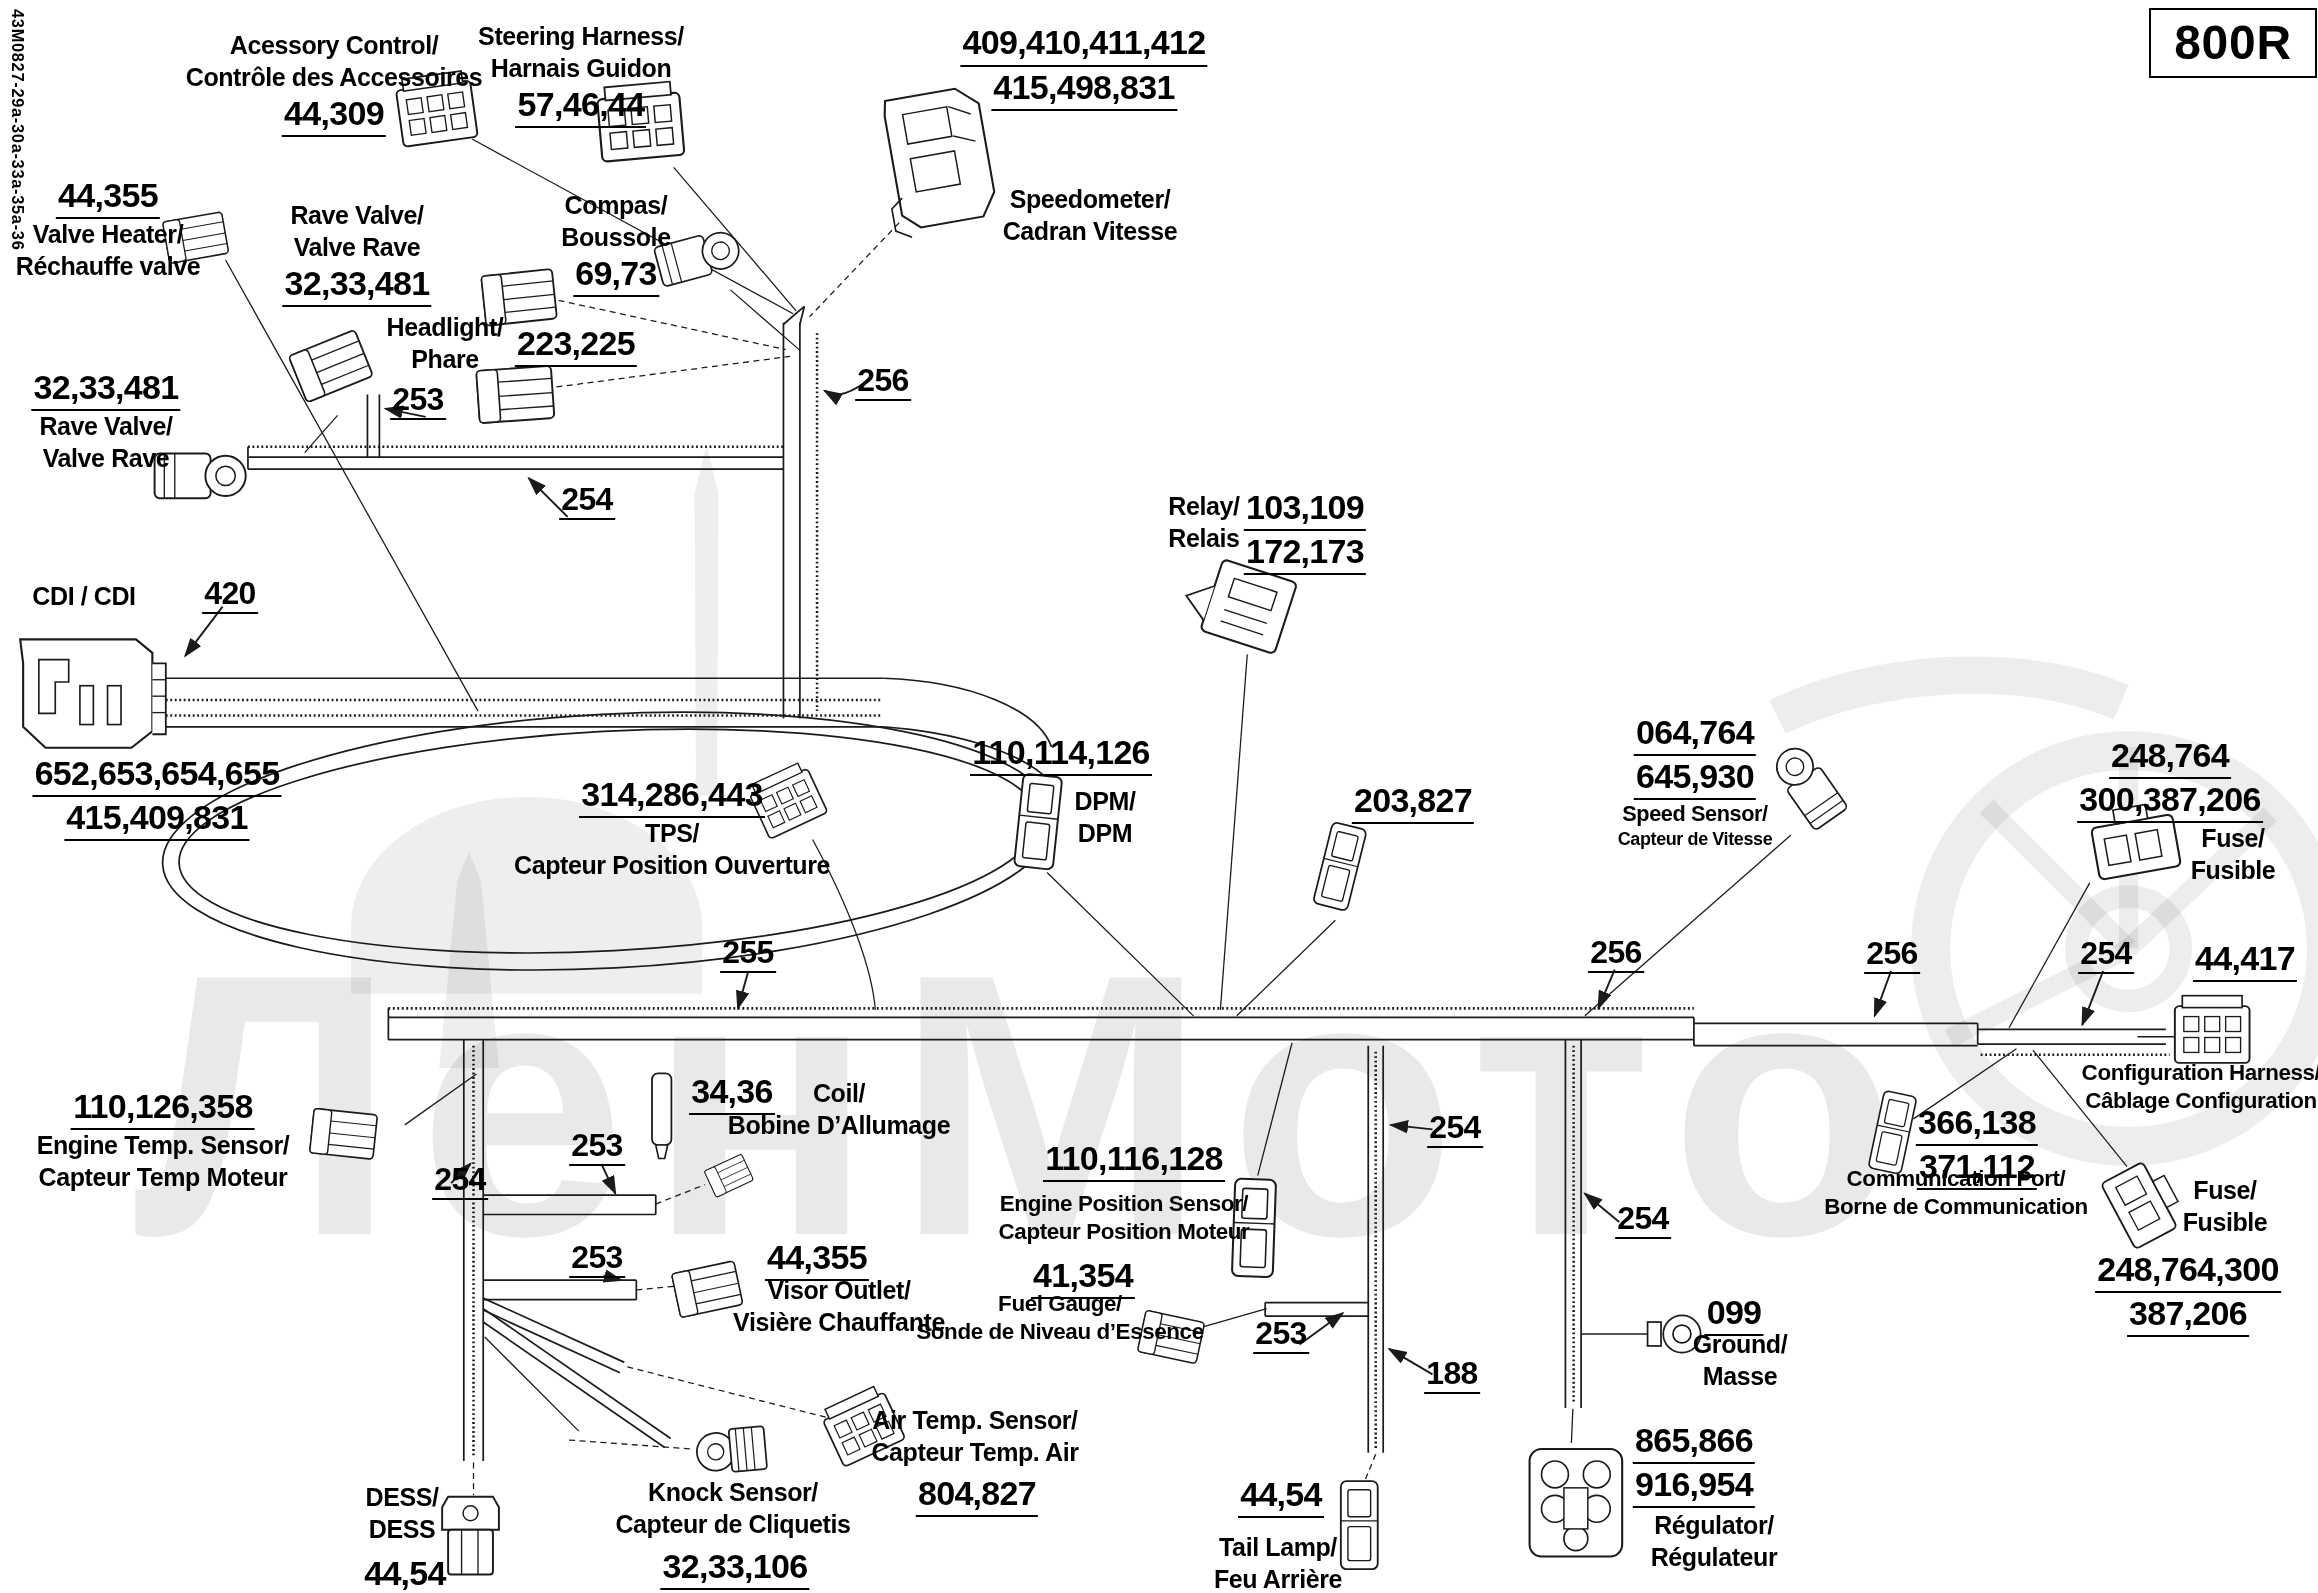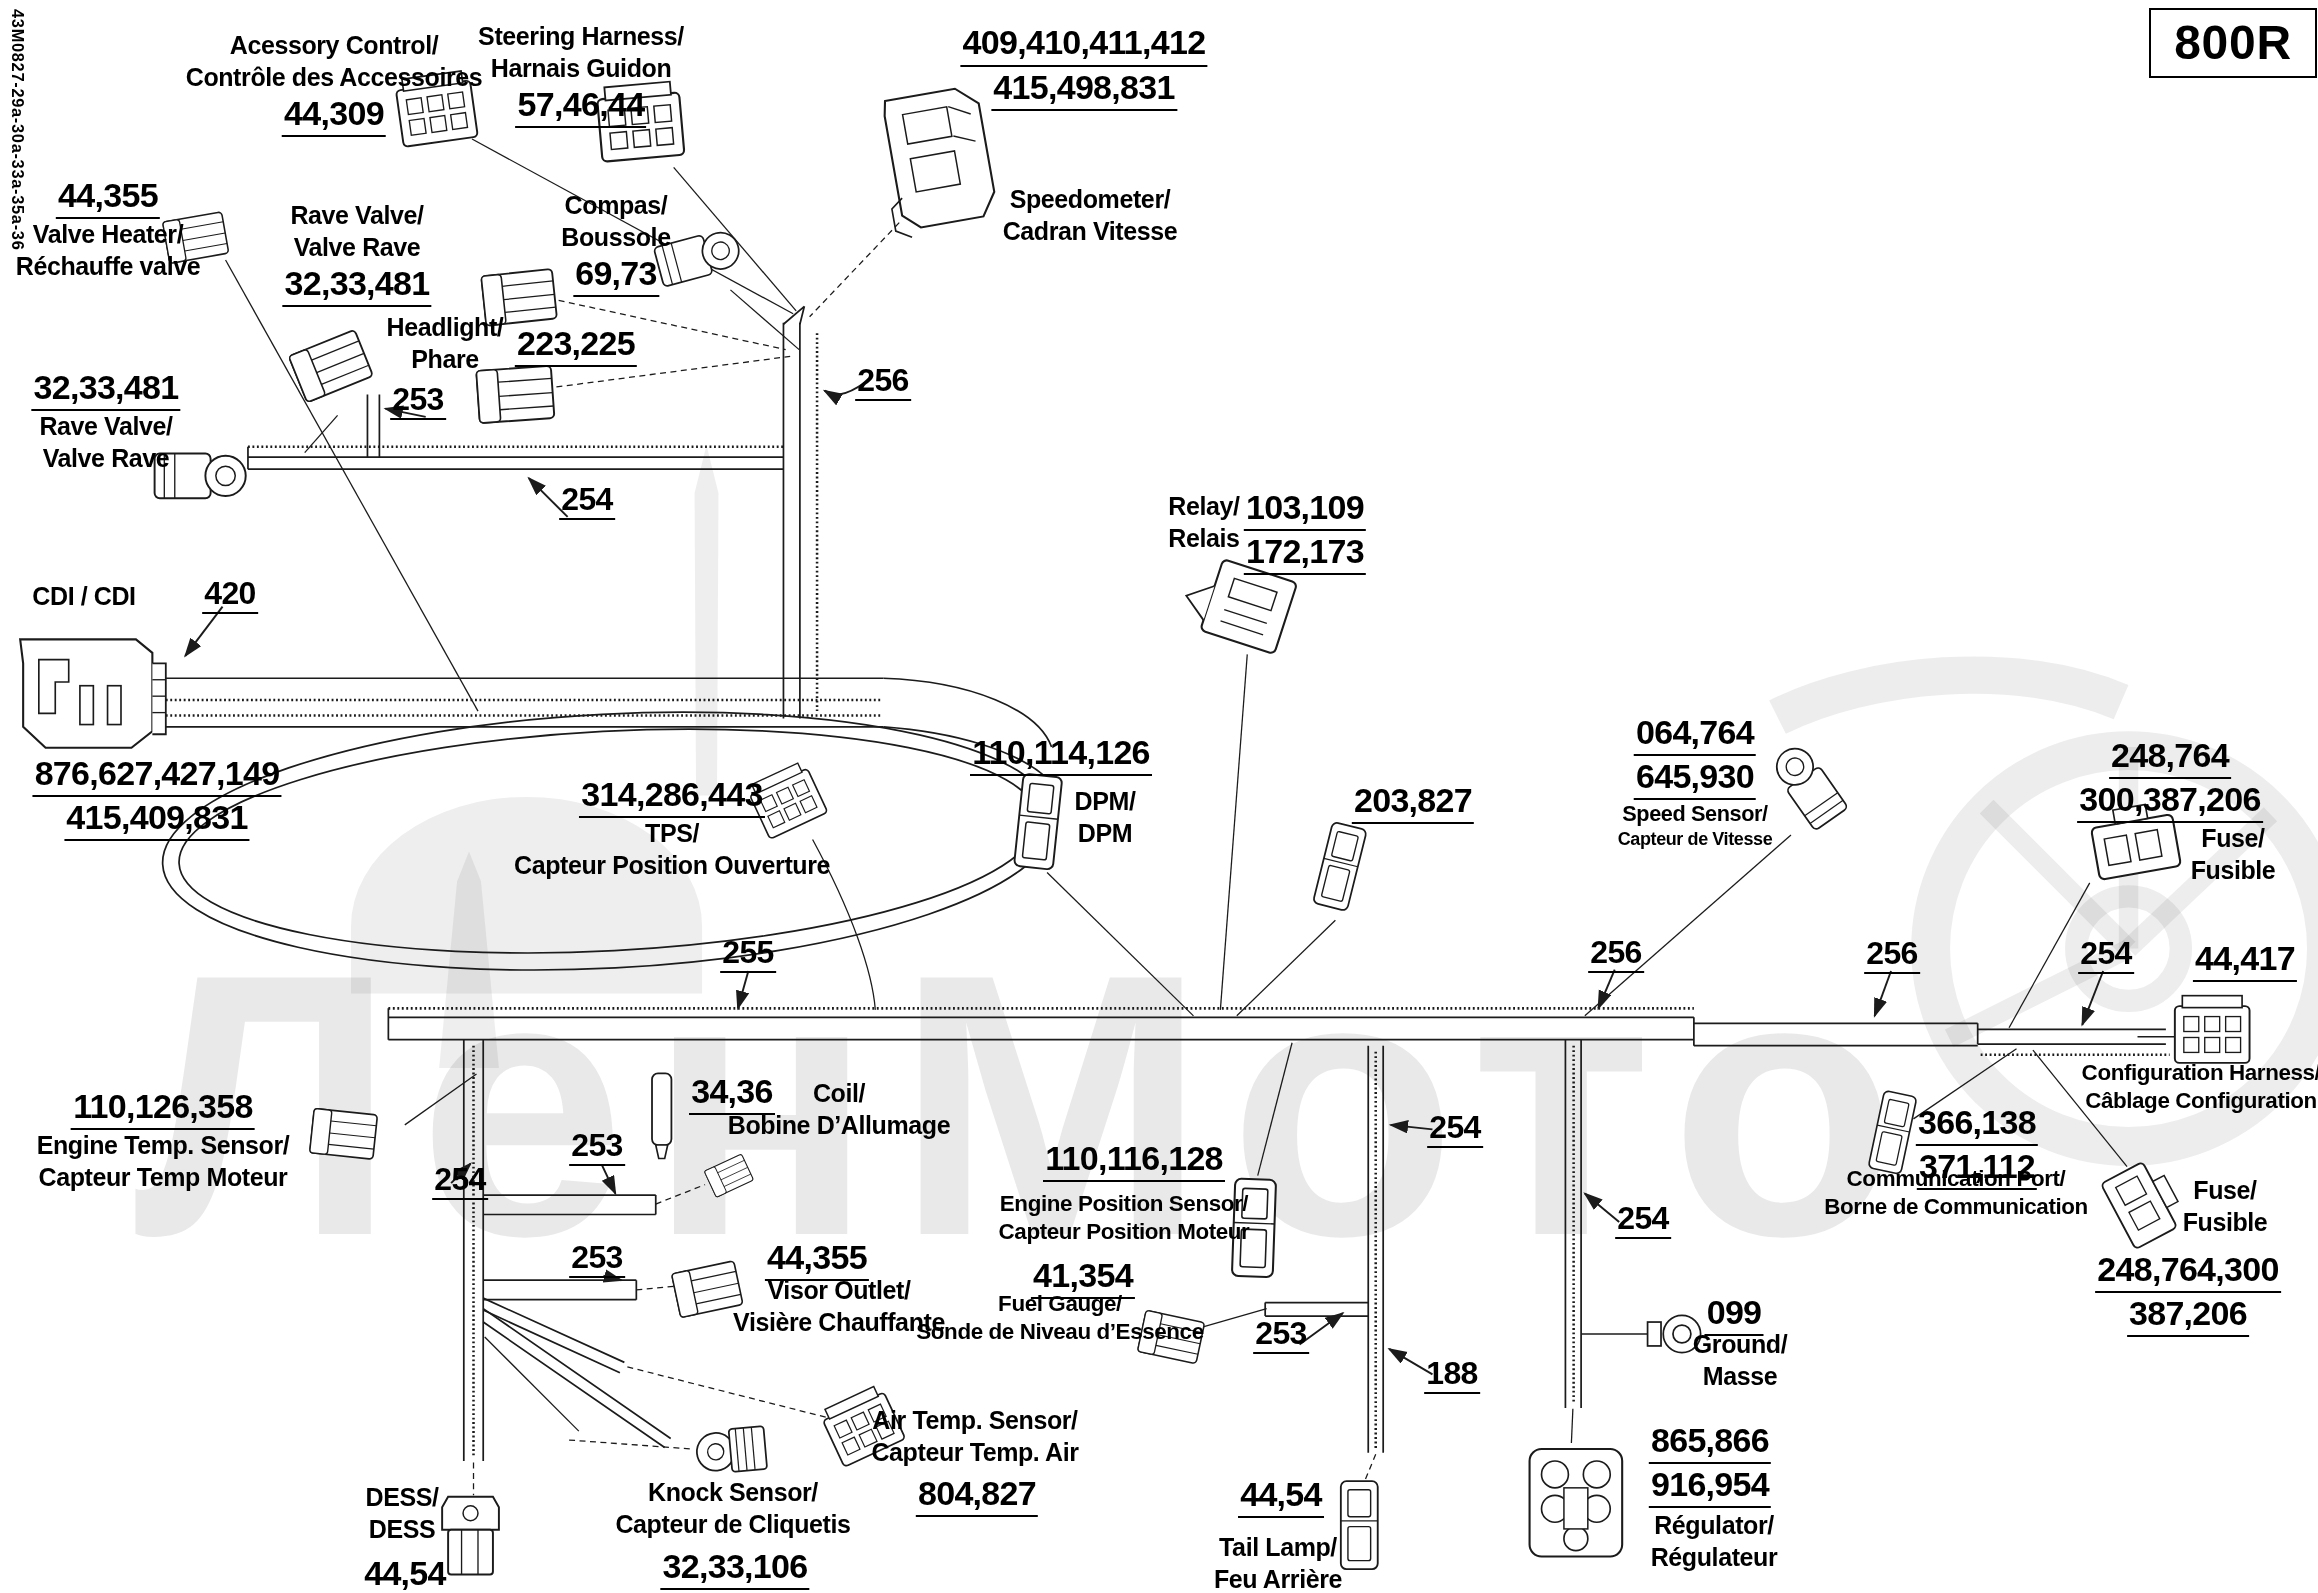--- a/index.html
+++ b/index.html
@@ -356,21 +356,21 @@
     <div class="l">Valve Rave</div>
   </div>
 
   <div class="callout" style="left:84px;top:581px;">
     <div class="l">CDI / CDI</div>
   </div>
   <div class="callout ref" style="left:230px;top:576px;">
     <span>420</span>
   </div>
   <div class="callout" style="left:157px;top:753px;">
-    <div class="num"><span>876,627,427,149</span></div>
+    <div class="num"><span>652,653,654,655</span></div>
     <div class="num"><span>415,409,831</span></div>
   </div>
 
   <div class="callout" style="left:1204px;top:491px;">
     <div class="l">Relay/</div>
     <div class="l">Relais</div>
   </div>
   <div class="callout" style="left:1305px;top:487px;">
     <div class="num"><span>103,109</span></div>
     <div class="num"><span>172,173</span></div>
@@ -512,21 +512,21 @@
 
   <div class="callout" style="left:2225px;top:1175px;">
     <div class="l">Fuse/</div>
     <div class="l">Fusible</div>
   </div>
   <div class="callout" style="left:2188px;top:1249px;">
     <div class="num"><span>248,764,300</span></div>
     <div class="num"><span>387,206</span></div>
   </div>
 
-  <div class="callout" style="left:1694px;top:1420px;margin-left:16px;">
+  <div class="callout" style="left:1694px;top:1420px;">
     <div class="num"><span>865,866</span></div>
     <div class="num"><span>916,954</span></div>
   </div>
   <div class="callout" style="left:1714px;top:1510px;">
     <div class="l">Régulator/</div>
     <div class="l">Régulateur</div>
   </div>
 
   <div class="callout" style="left:1281px;top:1474px;">
     <div class="num"><span>44,54</span></div>

